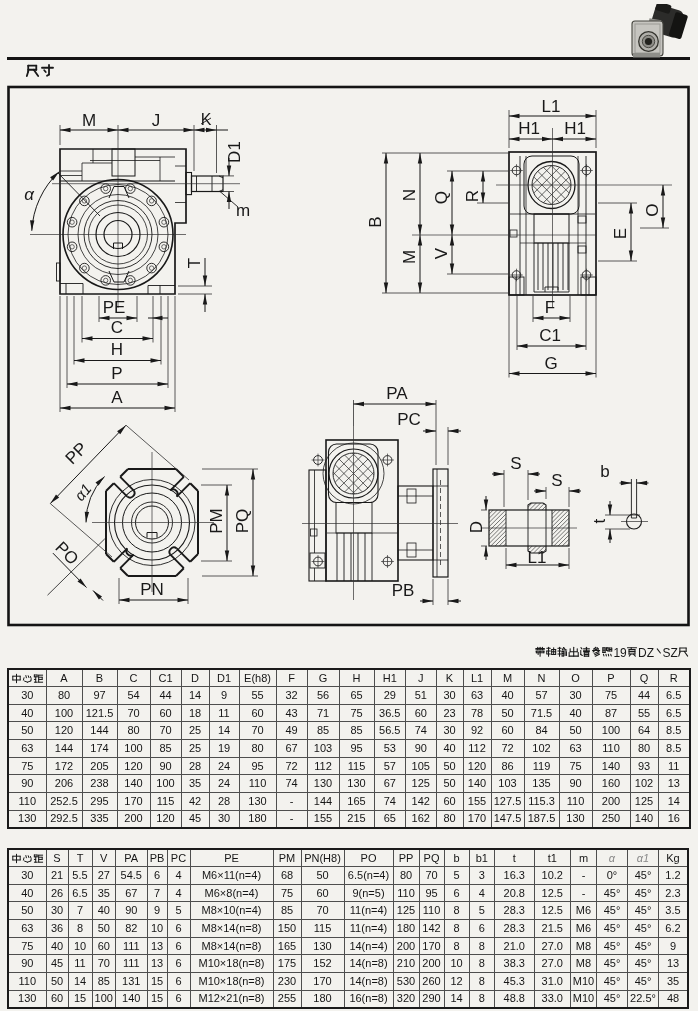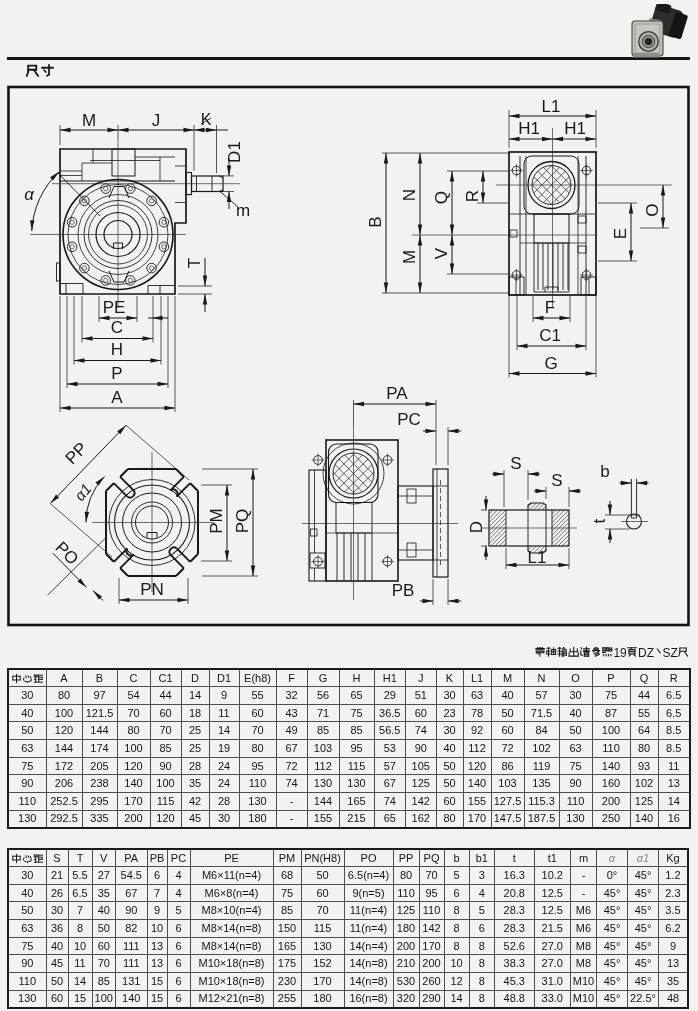--- a/index.html
+++ b/index.html
@@ -1174,21 +1174,21 @@
         <td>13</td>
         <td>6</td>
         <td>M8×14(n=8)</td>
         <td>165</td>
         <td>130</td>
         <td>14(n=4)</td>
         <td>200</td>
         <td>170</td>
         <td>8</td>
         <td>8</td>
-        <td>52.6</td>
+        <td>21.0</td>
         <td>27.0</td>
         <td>M8</td>
         <td>45°</td>
         <td>45°</td>
         <td>9</td>
       </tr>
       <tr>
         <td>90</td>
         <td>45</td>
         <td>11</td>

